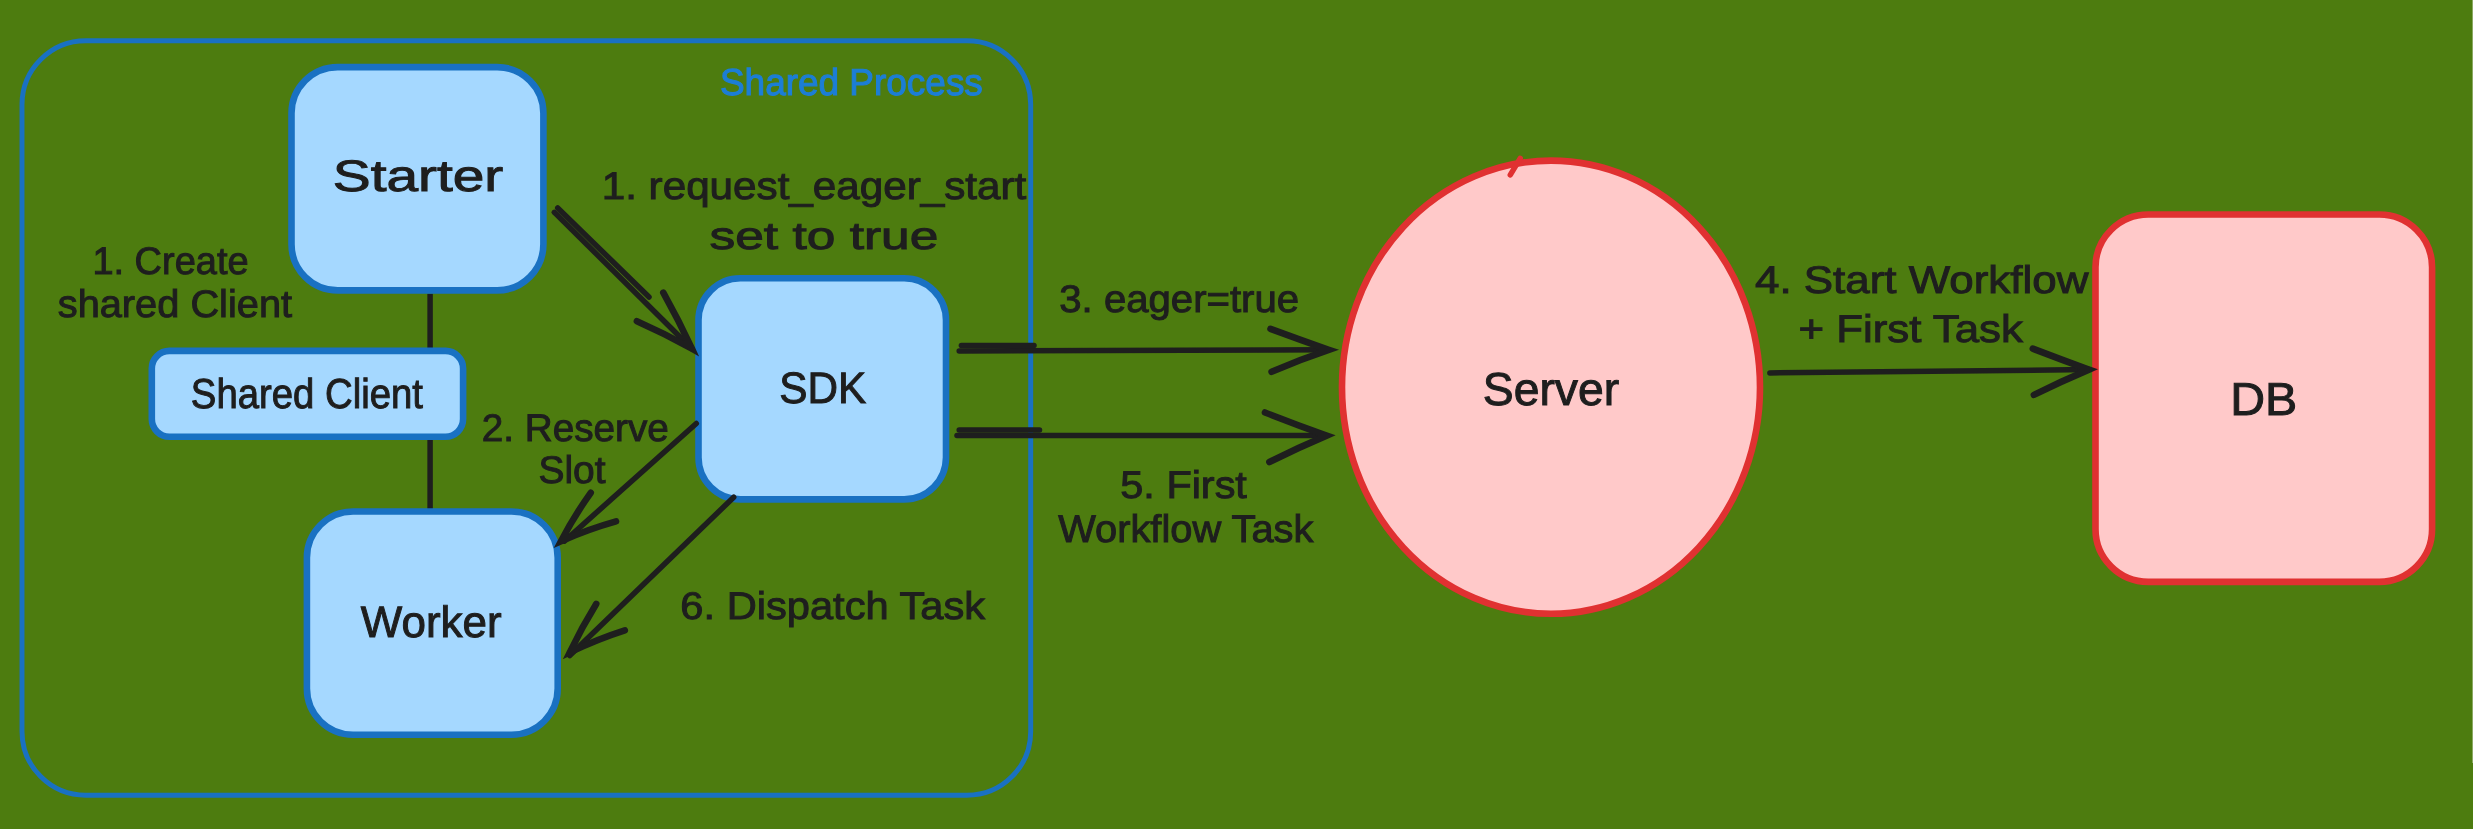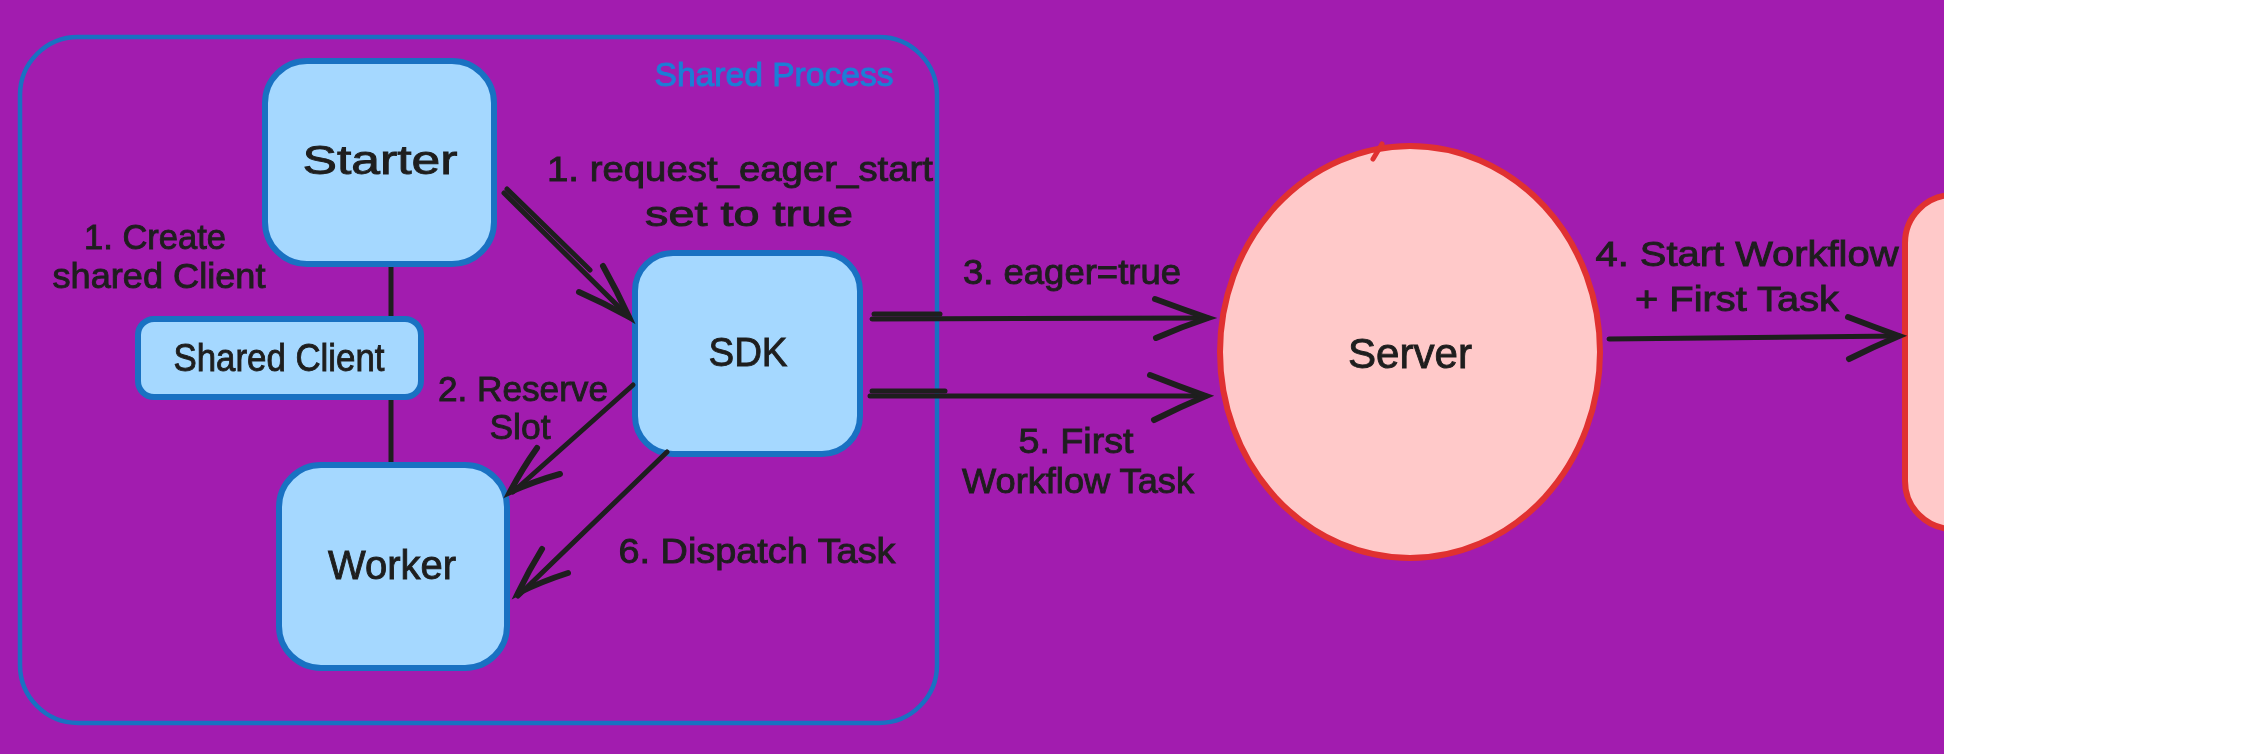--- a/index.html
+++ b/index.html
@@ -1,16 +1,16 @@
 <!DOCTYPE html>
 <html><head>
 <meta charset="utf-8">
 <style>
   html,body{margin:0;padding:0;background:#ffffff;}
-  #canvas{position:relative;width:1944px;height:754px;background:#a21caf;overflow:hidden;}
+  #canvas{position:relative;width:2248px;height:754px;background:#4d7c0f;overflow:hidden;}
   svg text{font-family:"Liberation Sans", sans-serif;fill:#1e1e1e;stroke:#1e1e1e;stroke-width:0.9;}
 </style>
 </head>
 <body>
 <div id="canvas">
 <svg width="2248" height="754" viewBox="0 0 2248 754">
 
   <rect x="20" y="37" width="917" height="686" rx="58" ry="58" fill="none" stroke="#1971c2" stroke-width="4.5"></rect>
   <text x="774" y="86" font-size="34" text-anchor="middle" style="fill:#1c7ed6;stroke:#1c7ed6;stroke-width:1" textLength="239" lengthAdjust="spacingAndGlyphs">Shared Process</text>
 

